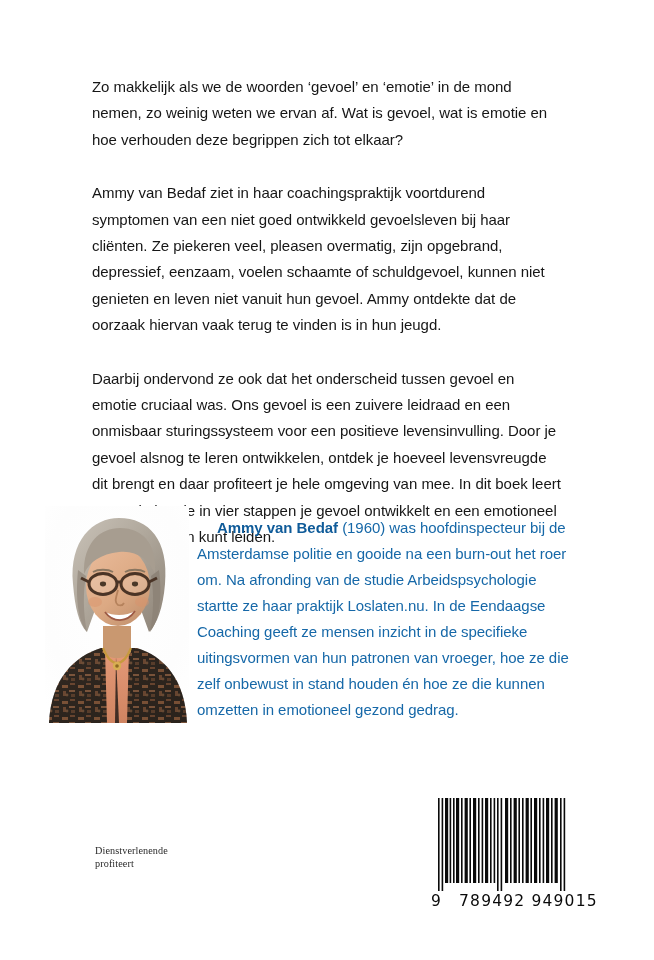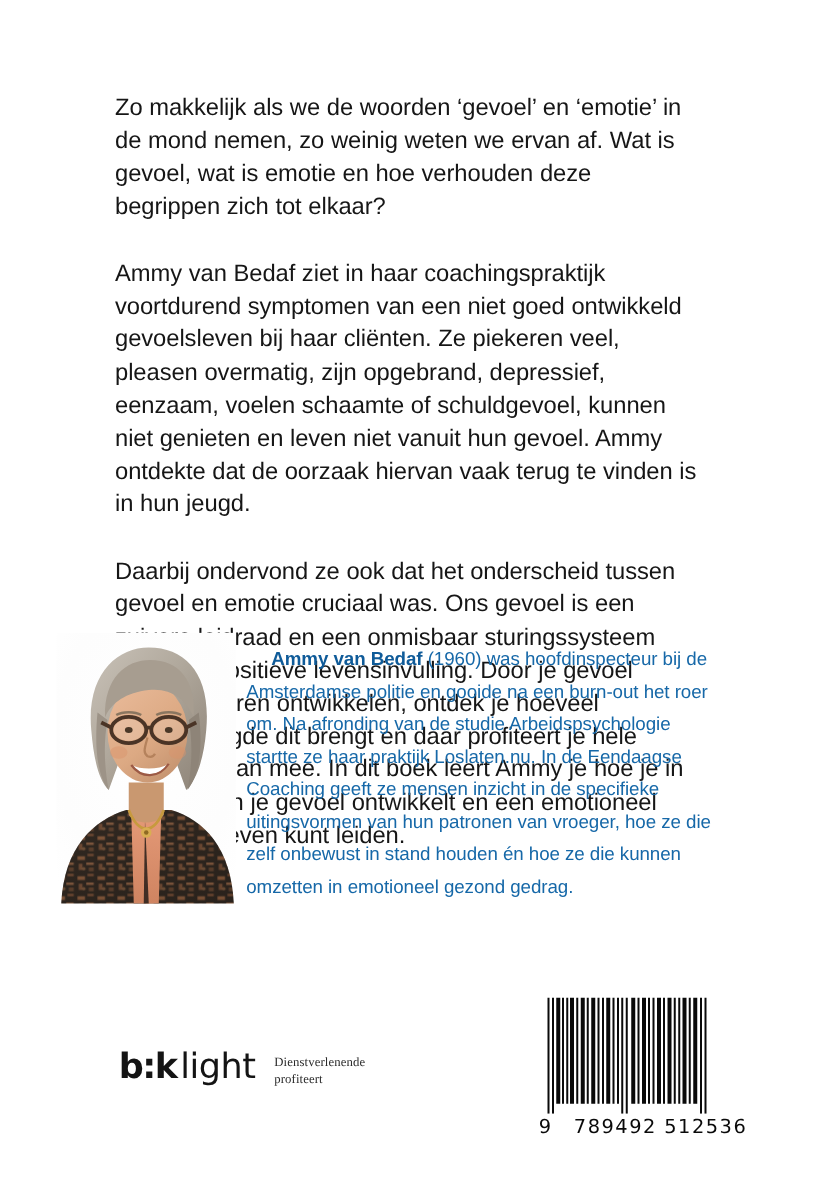--- a/index.html
+++ b/index.html
@@ -25,21 +25,21 @@
 
   
   .blurb {
     position: absolute;
     left: 92px;
     top: 74px;
     width: 470px;
   }
   .blurb p {
     margin: 0 0 27px 0;
-    font-size: 19px;
+    font-size: 15px;
     line-height: 26.4px;
     color: #161616;
     letter-spacing: -0.05px;
     text-align: left;
     word-spacing: 0.1px;
   }
   .blurb p:last-child { margin-bottom: 0; }
 
   
   .author-block {
@@ -233,21 +233,20 @@
         <ellipse cx="97" cy="96" rx="7" ry="5" fill="#d9926b" opacity="0.45"></ellipse>
       </svg>
     </div>
 
     <div class="author-bio">
       <span class="bio-name">Ammy van Bedaf</span><span> (1960) was hoofdinspecteur bij de Amsterdamse politie en gooide na een burn-out het roer om. Na afronding van de studie Arbeidspsychologie startte ze haar praktijk Loslaten.nu. In de Eendaagse Coaching geeft ze mensen inzicht in de specifieke uitingsvormen van hun patronen van vroeger, hoe ze die zelf onbewust in stand houden én hoe ze die kunnen omzetten in emotioneel gezond gedrag.</span>
     </div>
   </div>
 
   <div class="publisher">
-    <div class="logo-mark"><span class="logo-bk">b:k</span><span class="logo-light">light</span></div>
     <div class="logo-tagline">
       <div>Dienstverlenende</div>
       <div>profiteert</div>
     </div>
   </div>
 
   <div class="barcode-area">
     <svg class="barcode-bars" viewBox="0 0 142 93" preserveAspectRatio="none" xmlns="http://www.w3.org/2000/svg" aria-hidden="true">
       <rect width="142" height="93" fill="#ffffff"></rect>
       <g fill="#0a0a0a">
@@ -281,17 +280,17 @@
         <rect x="116" y="0" width="3.2" height="85"></rect>
         <rect x="121" y="0" width="1.6" height="85"></rect>
         <rect x="124.6" y="0" width="3.2" height="85"></rect>
         <rect x="130" y="0" width="1.6" height="93"></rect>
         <rect x="133.6" y="0" width="1.6" height="93"></rect>
       </g>
     </svg>
     <div class="barcode-digits">
       <span class="bc-lead">9</span>
       <span class="bc-left">789492</span>
-      <span class="bc-right">512536</span>
+      <span class="bc-right">949015</span>
     </div>
   </div>
 
 </div>
 
 </body></html>

